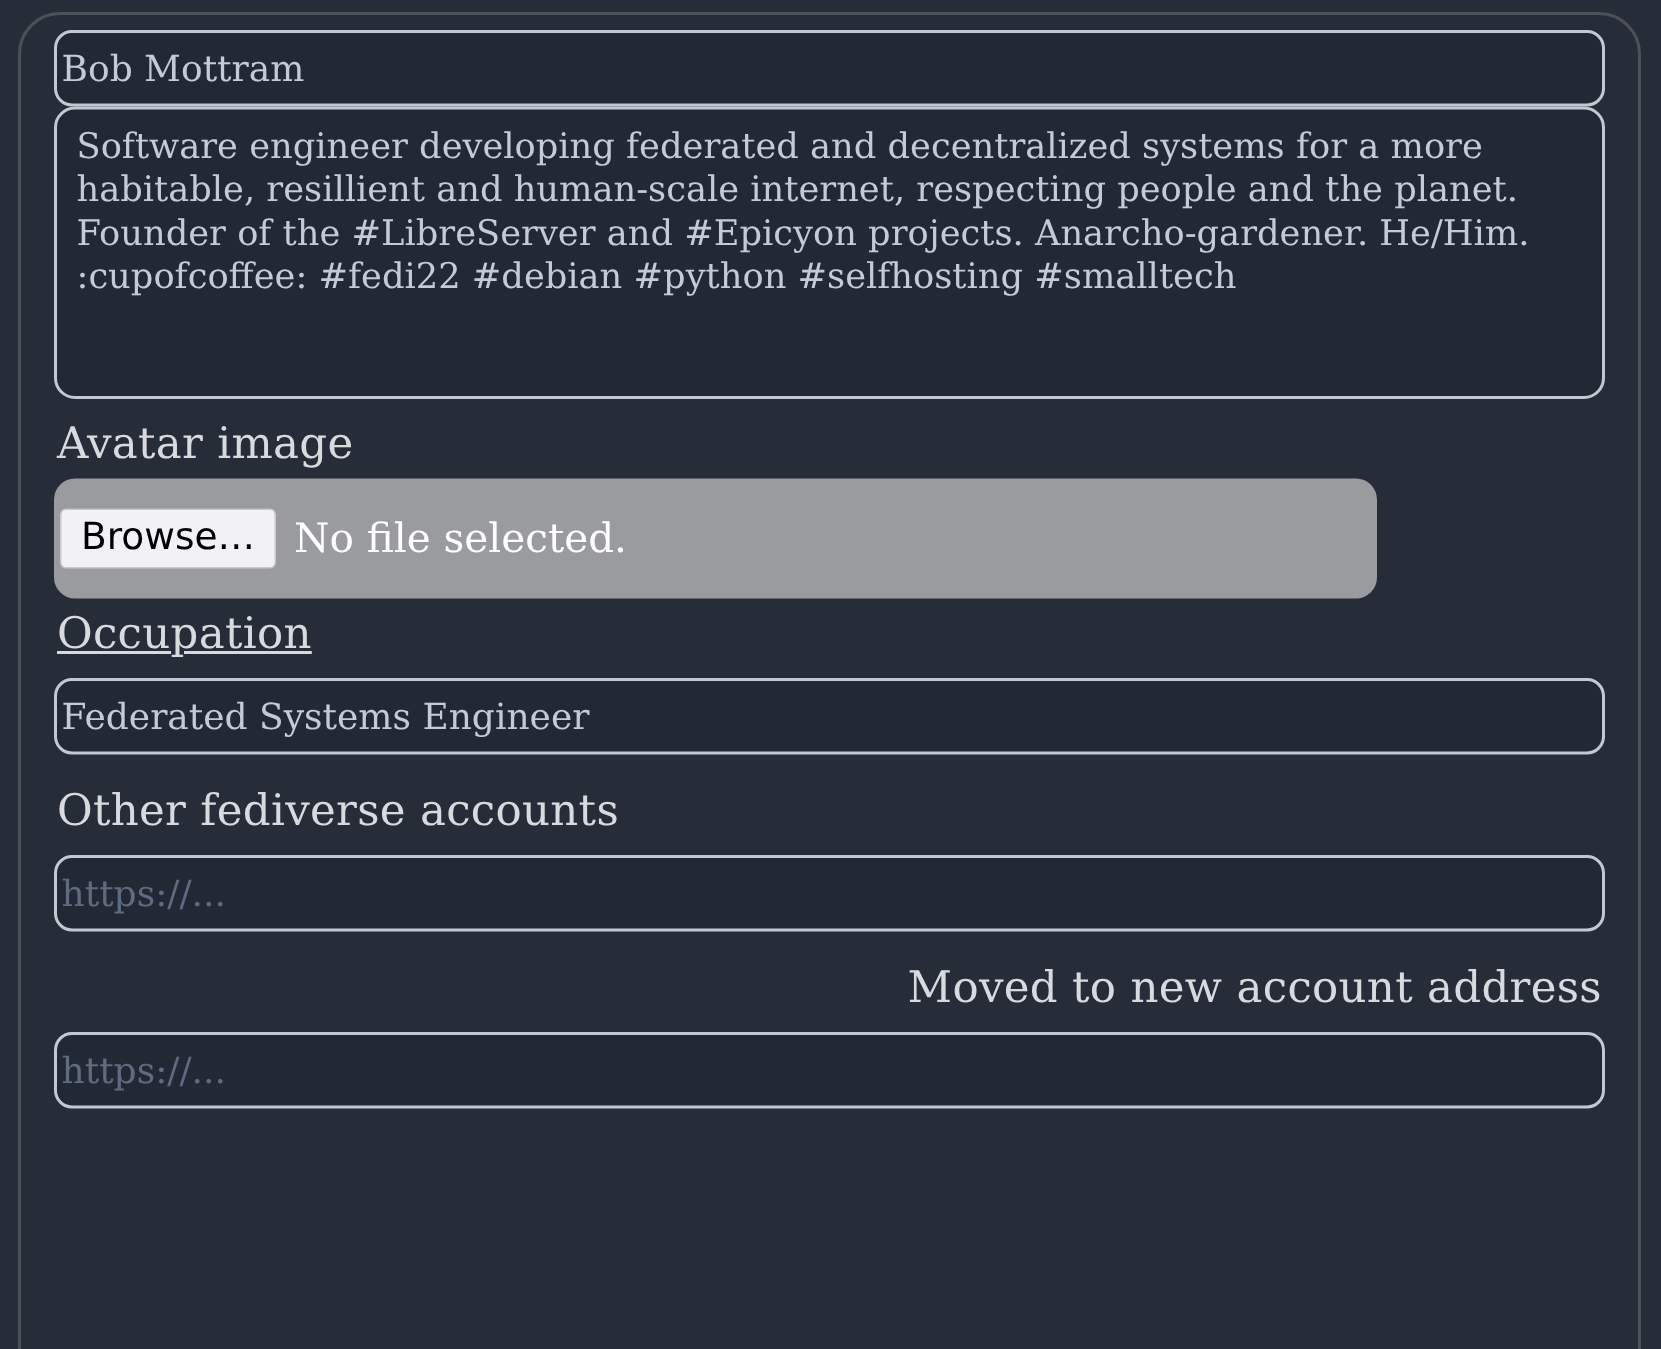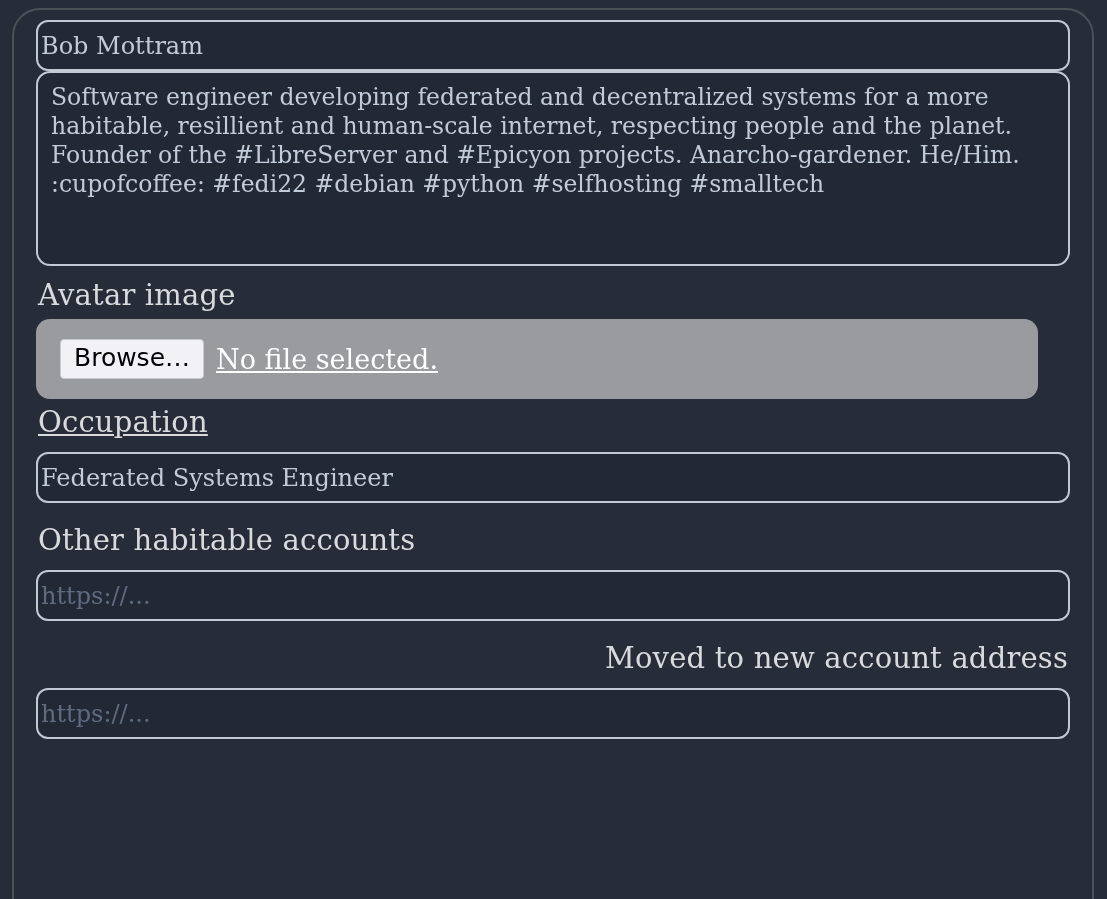--- a/index.html
+++ b/index.html
@@ -69,63 +69,62 @@
     color: var(--input-text);
     font-family: "DejaVu Serif", serif;
     font-size: 23.5px;
     line-height: 29px;
     padding: 10px 13px;
     resize: none;
     outline: none;
     overflow: hidden;
   }
   .file-input {
-    width: 1002px;
+    width: 882px;
     height: 80px;
     background: var(--file-track);
     border-radius: 14px;
     display: flex;
     align-items: center;
-    padding: 0 24px;
+    padding: 0 4px;
     cursor: default;
   }
   .browse-button {
     font-family: "DejaVu Sans", sans-serif;
     font-size: 25px;
     color: #000000;
     background: var(--browse-bg);
     border: 1px solid var(--browse-border);
     border-radius: 4px;
     padding: 3px 13px 5px 13px;
     line-height: 30px;
   }
   .file-status {
     color: var(--file-status);
     font-size: 27px;
     margin-left: 12px;
-    text-decoration: underline;
   }
 </style>
 </head>
 <body>
 
 <div class="panel">
 
   <input class="text-input" type="text" value="Bob Mottram" style="">
 
   <textarea class="bio-textarea" style="">Software engineer developing federated and decentralized systems for a more habitable, resillient and human-scale internet, respecting people and the planet. Founder of the #LibreServer and #Epicyon projects. Anarcho-gardener. He/Him. :cupofcoffee: #fedi22 #debian #python #selfhosting #smalltech</textarea>
 
   <label class="field-label tight-below" style="margin-top:12px;">Avatar image</label>
   <div class="file-input">
     <span class="browse-button">Browse…</span>
     <span class="file-status">No file selected.</span>
   </div>
 
   <label class="field-label tight-above">Occupation</label>
   <input class="text-input" type="text" value="Federated Systems Engineer" style="">
 
-  <label class="field-label" style="margin-top:20px;">Other habitable accounts</label>
+  <label class="field-label" style="margin-top:20px;">Other fediverse accounts</label>
   <input class="text-input" type="text" placeholder="https://..." style="">
 
   <label class="field-label" style="margin-top:20px;text-align:right;">Moved to new account address</label>
   <input class="text-input" type="text" placeholder="https://..." style="">
 
 </div>
 
 </body></html>

